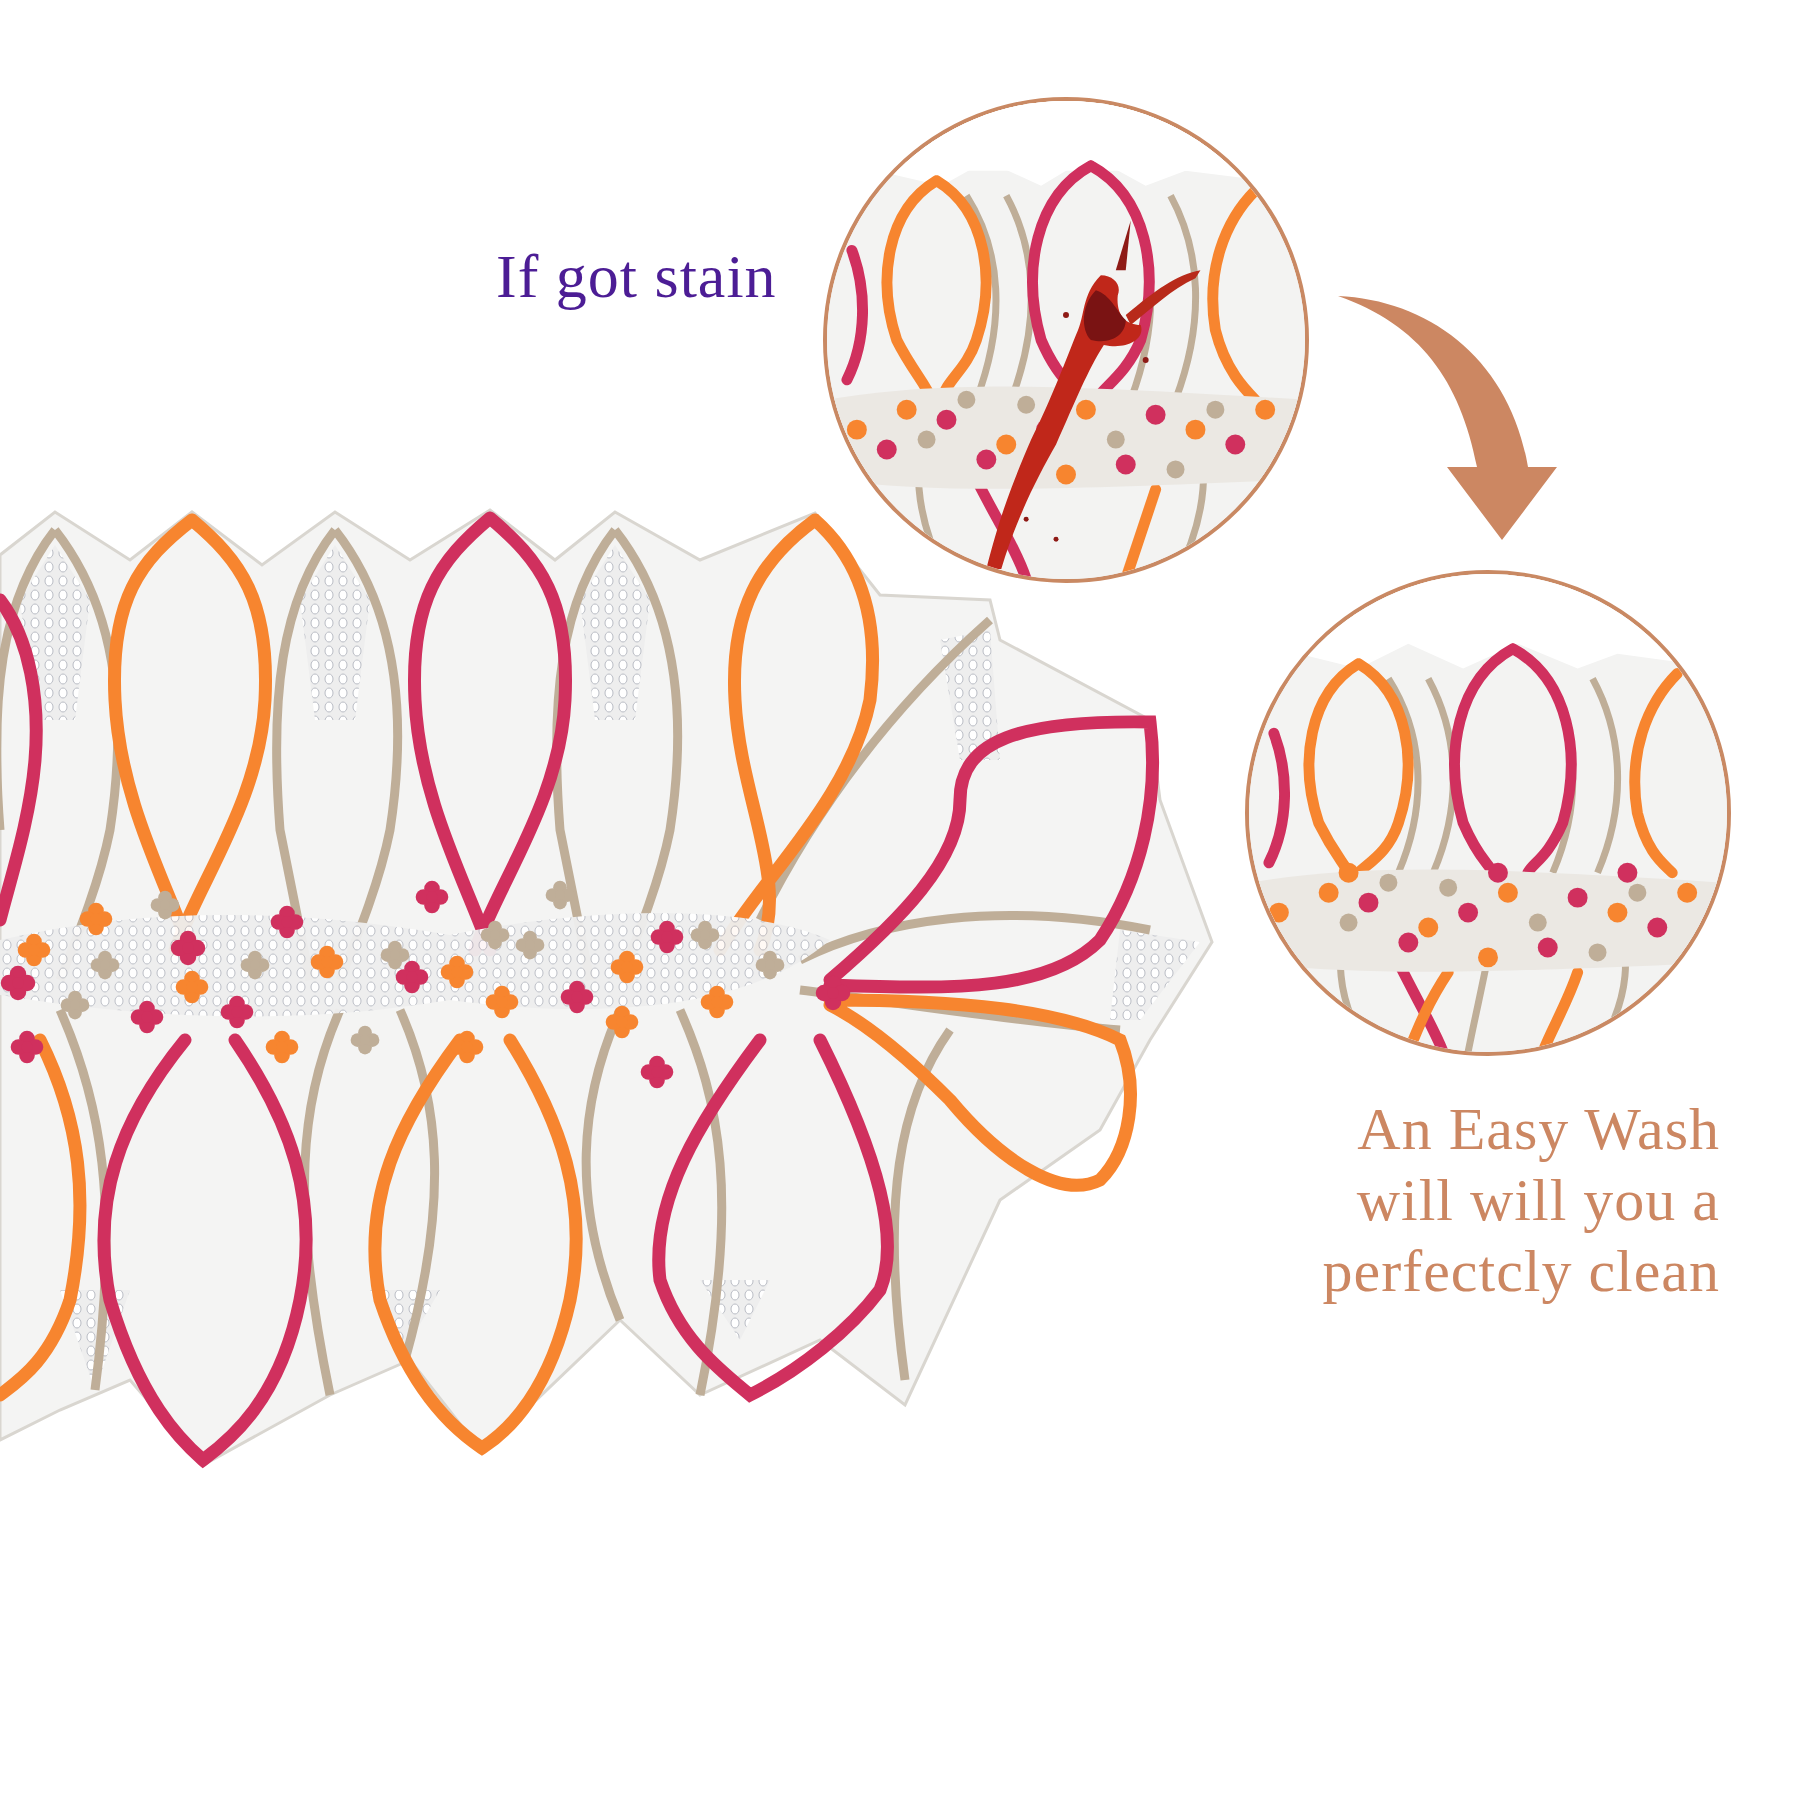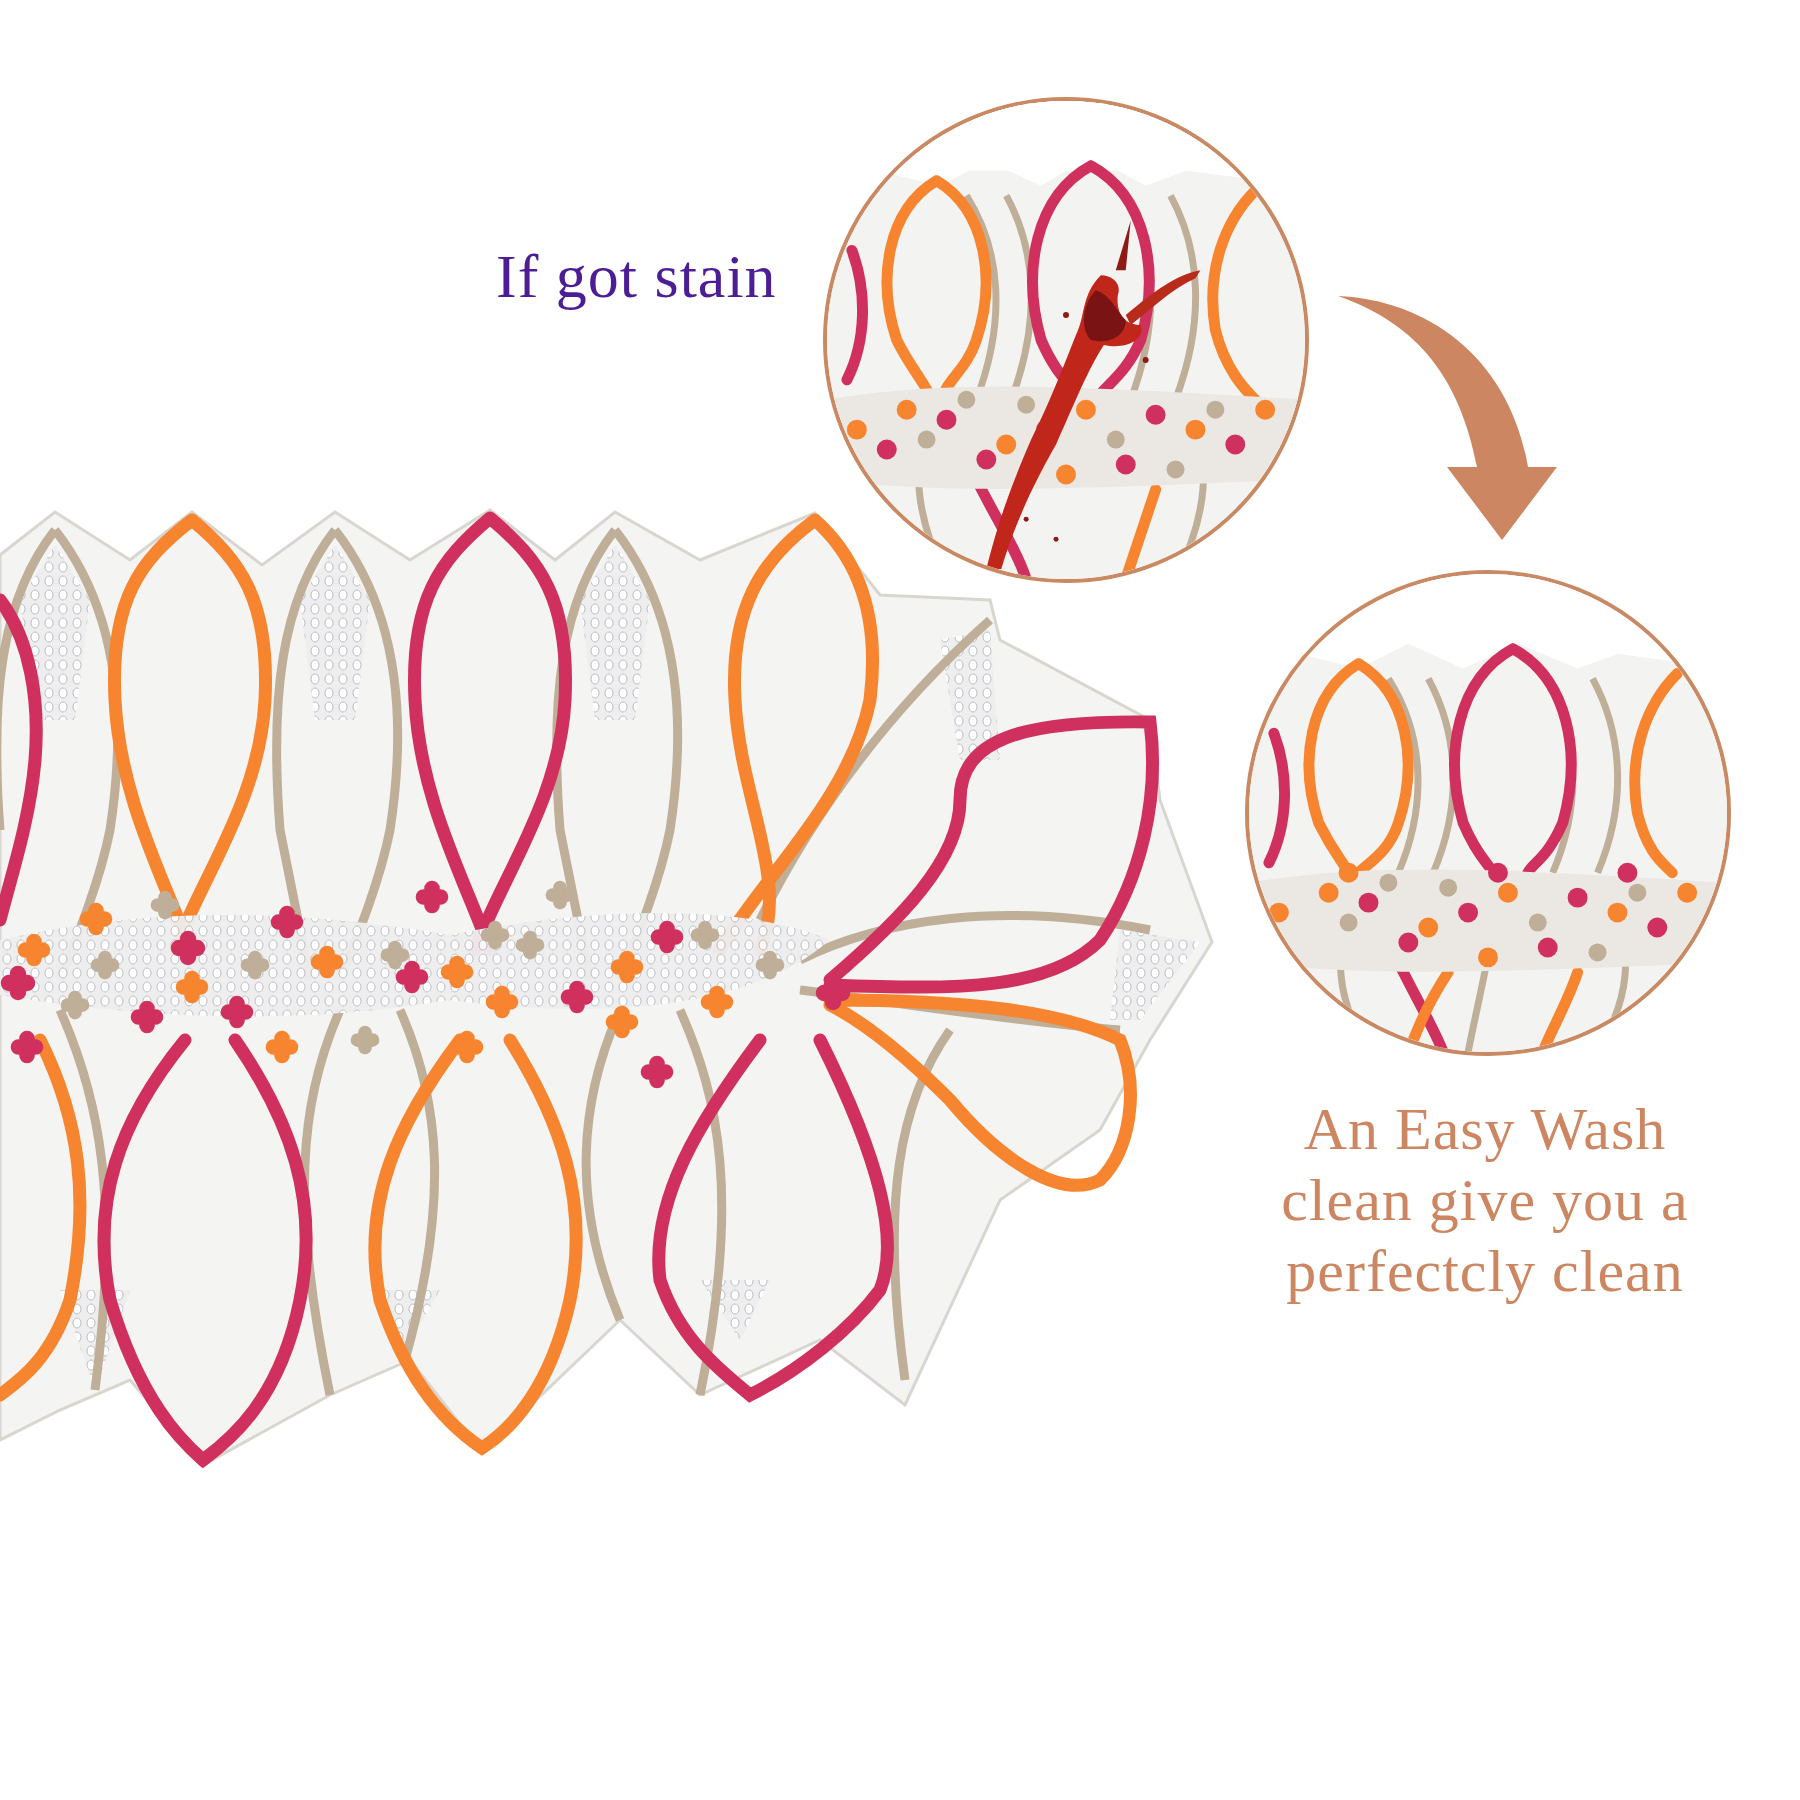--- a/index.html
+++ b/index.html
@@ -3,21 +3,21 @@
 <meta charset="utf-8">
 <style>
   html, body { margin: 0; padding: 0; background: #ffffff; }
   body { width: 1800px; height: 1800px; position: relative; overflow: hidden; font-family: "Liberation Serif", "DejaVu Serif", serif; }
   .layer { position: absolute; left: 0; top: 0; width: 1800px; height: 1800px; }
   .caption-stain {
     position: absolute; left: 496px; top: 240px; width: 300px;
     font-size: 62px; line-height: 72px; color: #4c1d95; letter-spacing: 1px; white-space: nowrap;
   }
   .caption-wash {
-    position: absolute; left: 1250px; top: 1094px; width: 470px; text-align: center;
+    position: absolute; left: 1250px; top: 1094px; width: 470px; text-align: right;
     font-size: 60px; line-height: 71px; color: #CC8762; letter-spacing: 1px;
   }
   .caption-wash span { display: block; white-space: nowrap; }
   .circle {
     position: absolute; border-radius: 50%; border: 4px solid #C98963; background: #F3F3F2;
     overflow: hidden; box-sizing: border-box;
   }
   .circle svg { position: absolute; left: 0; top: 0; width: 100%; height: 100%; }
   #stain-circle { left: 823px; top: 97px; width: 486px; height: 486px; }
   #clean-circle { left: 1245px; top: 570px; width: 486px; height: 486px; }
@@ -246,15 +246,15 @@
           <circle cx="390" cy="320" r="9"></circle>
           <circle cx="140" cy="310" r="9"></circle>
           <circle cx="350" cy="380" r="9"></circle>
         </g>
     </g>
   </svg>
 </div>
 
 <div class="caption-wash">
   <span>An Easy Wash</span>
-  <span>clean give you a</span>
+  <span>will will you a</span>
   <span>perfectcly clean</span>
 </div>
 
 </body></html>

